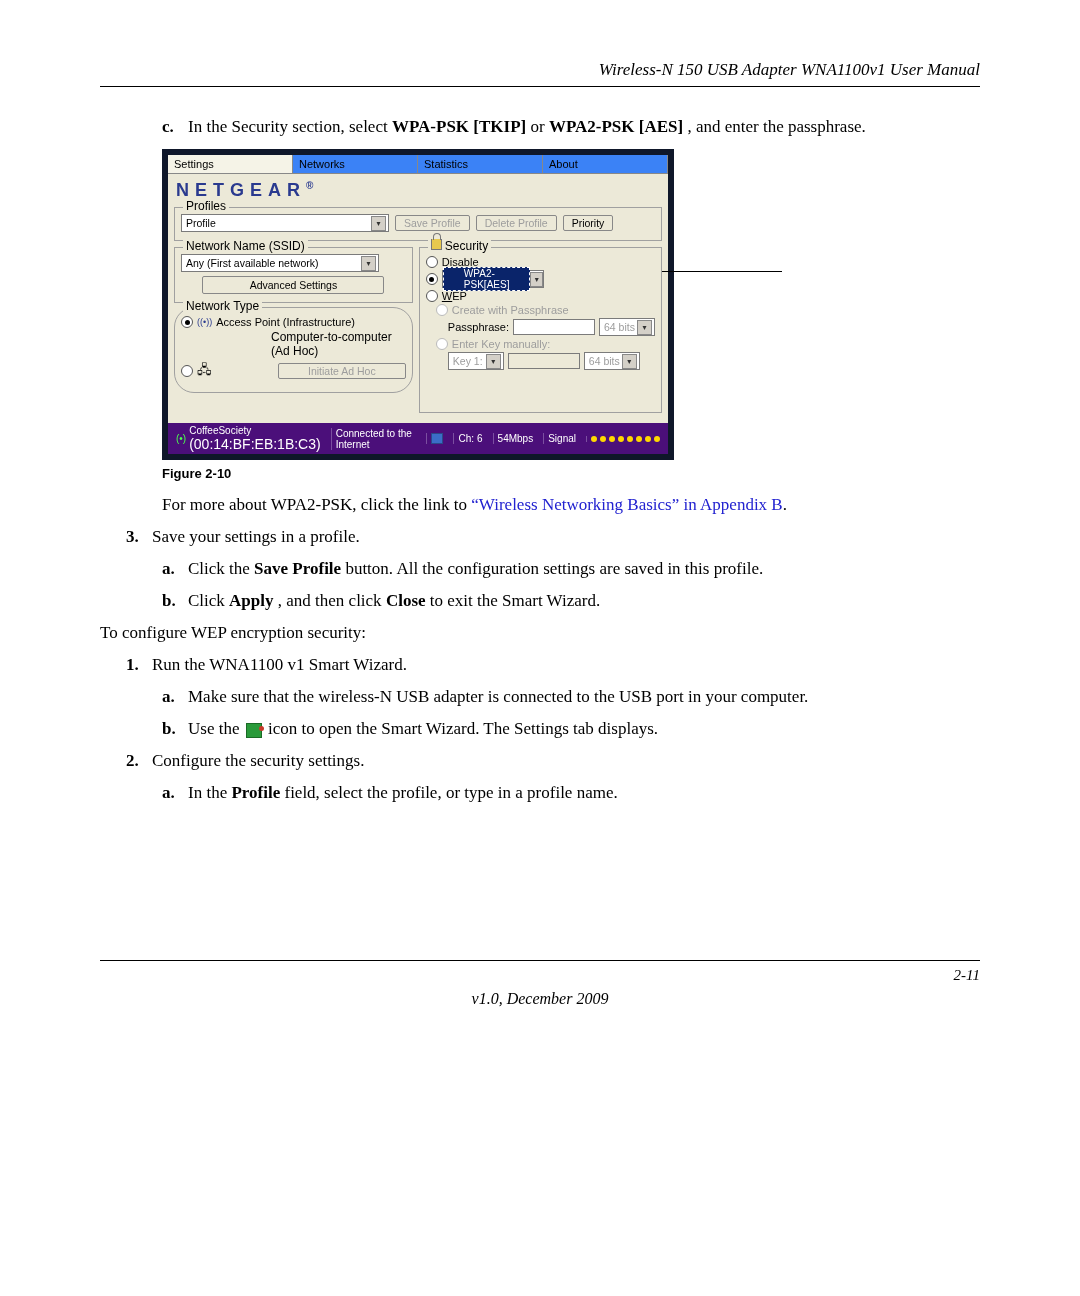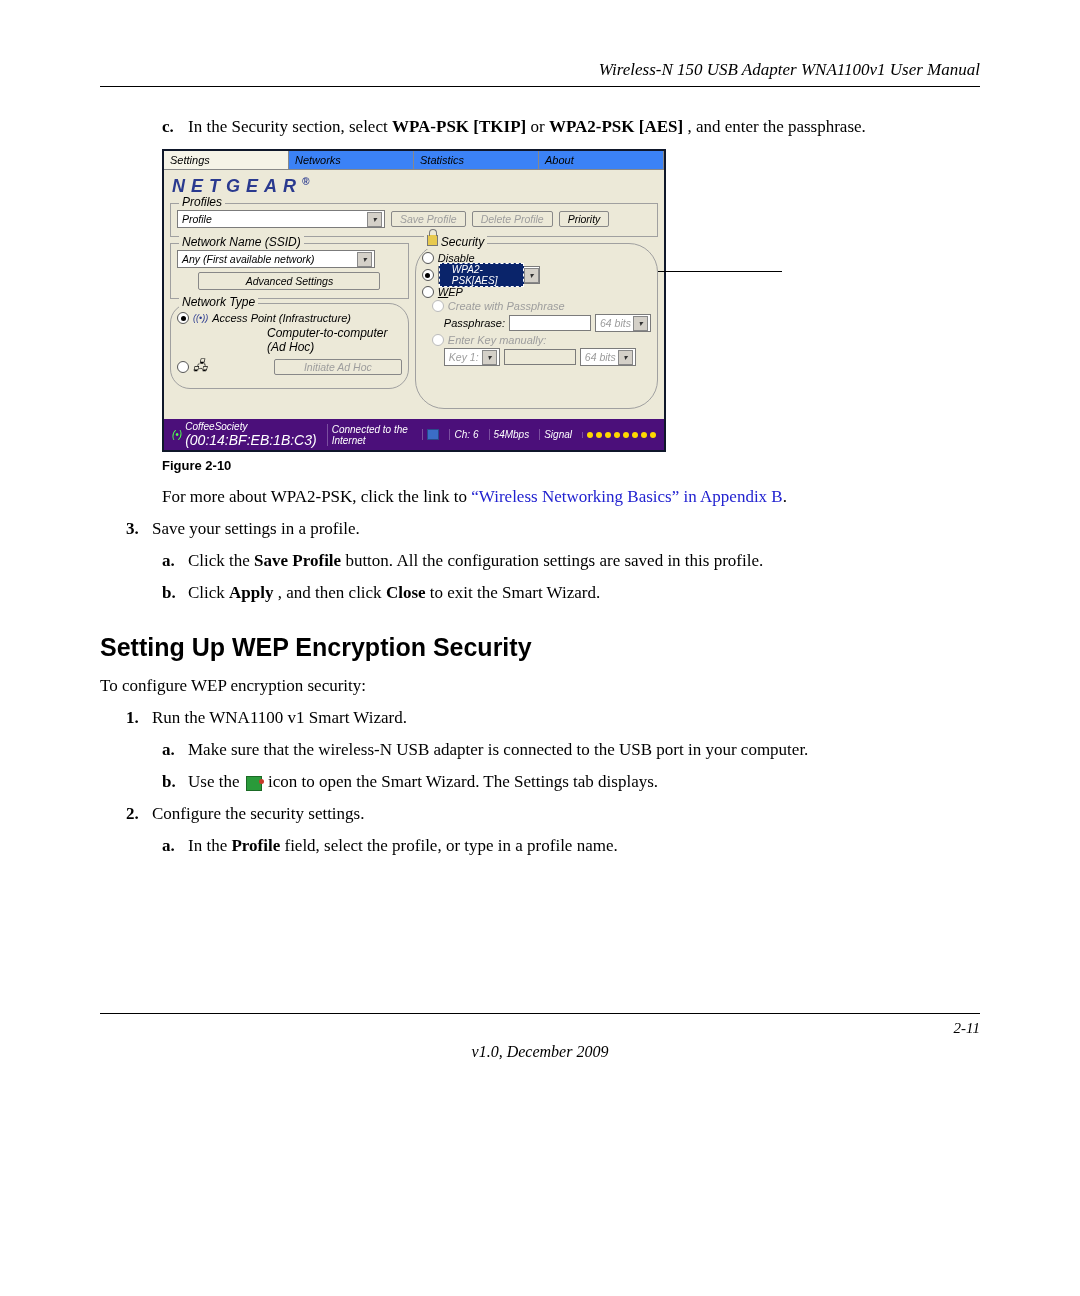--- a/index.html
+++ b/index.html
@@ -67,23 +67,22 @@
   
   .shot-wrap {
     position: relative;
     margin: 8px 0 4px 62px;
     width: 620px;
   }
   .app {
     font-family: Tahoma, Arial, sans-serif;
     font-size: 11px;
     width: 500px;
-    border: 2px solid #0f172a;
+    border: 6px solid #0f172a;
     background: #ece9d8;
-    font-style: italic;
   }
   .tabs {
     display: flex;
     background: #ece9d8;
     border-bottom: 1px solid #888;
   }
   .tab {
     flex: 1;
     border-right: 1px solid #888;
     padding: 3px 6px;
@@ -146,21 +145,21 @@
   .col-left { flex: 1; }
   .col-right { flex: 1; }
   .body-cols { display:flex; gap:6px; padding:0 6px 6px 6px; }
   .radio {
     width: 10px; height: 10px; border: 1px solid #555; border-radius: 50%;
     display: inline-flex; align-items: center; justify-content: center;
     background: #fff;
   }
   .radio.sel::after { content: ""; width: 5px; height: 5px; background: #000; border-radius: 50%; }
   .sel-dropdown {
-    background: #0a246a; color: #fff; padding: 0 12px;
+    background: #0a246a; color: #fff; padding: 0 20px;
     border: 1px dashed #fff; font-size: 10px;
   }
   .txtbox {
     background: #fff; border: 1px solid #7b7b7b; height: 14px;
   }
   .gray-txt { color: #9d9d9d; }
   .adv-btn { width: 180px; text-align: center; padding: 2px 0; }
   .statusbar {
     display: flex; align-items: center;
     background: #4b0f7a;
@@ -278,21 +277,21 @@
             <div class="row">
               <span class="radio"></span>
               <span style="font-size:13px;">🖧</span>
               <span style="flex:1;"></span>
               <span class="btn disabled" style="width:110px;">Initiate Ad Hoc</span>
             </div>
           </div>
         </div>
 
         <div class="col-right">
-          <div class="group" style="margin:4px 0; height:150px;border-radius:29px;">
+          <div class="group" style="margin:4px 0; height:150px;">
             <div class="group-title">
               <span class="lock-icon"></span><span>Security</span>
             </div>
             <div class="row">
               <span class="radio"></span>
               <span>Disable</span>
             </div>
             <div class="row">
               <span class="radio sel"></span>
               <span class="combo" style="width:100px; padding:0;">
@@ -389,21 +388,20 @@
     <div class="li-marker">b.</div>
     <div class="li-body">
       <span>Click </span>
       <b>Apply</b>
       <span>, and then click </span>
       <b>Close</b>
       <span> to exit the Smart Wizard.</span>
     </div>
   </div>
 
-  <div class="section-head">Setting Up WEP Encryption Security</div>
   <p>To configure WEP encryption security:</p>
 
   <div class="li-row indent1">
     <div class="li-marker">1.</div>
     <div class="li-body">Run the WNA1100 v1 Smart Wizard.</div>
   </div>
   <div class="li-row indent2">
     <div class="li-marker">a.</div>
     <div class="li-body">Make sure that the wireless-N USB adapter is connected to the USB port in your computer.</div>
   </div>

